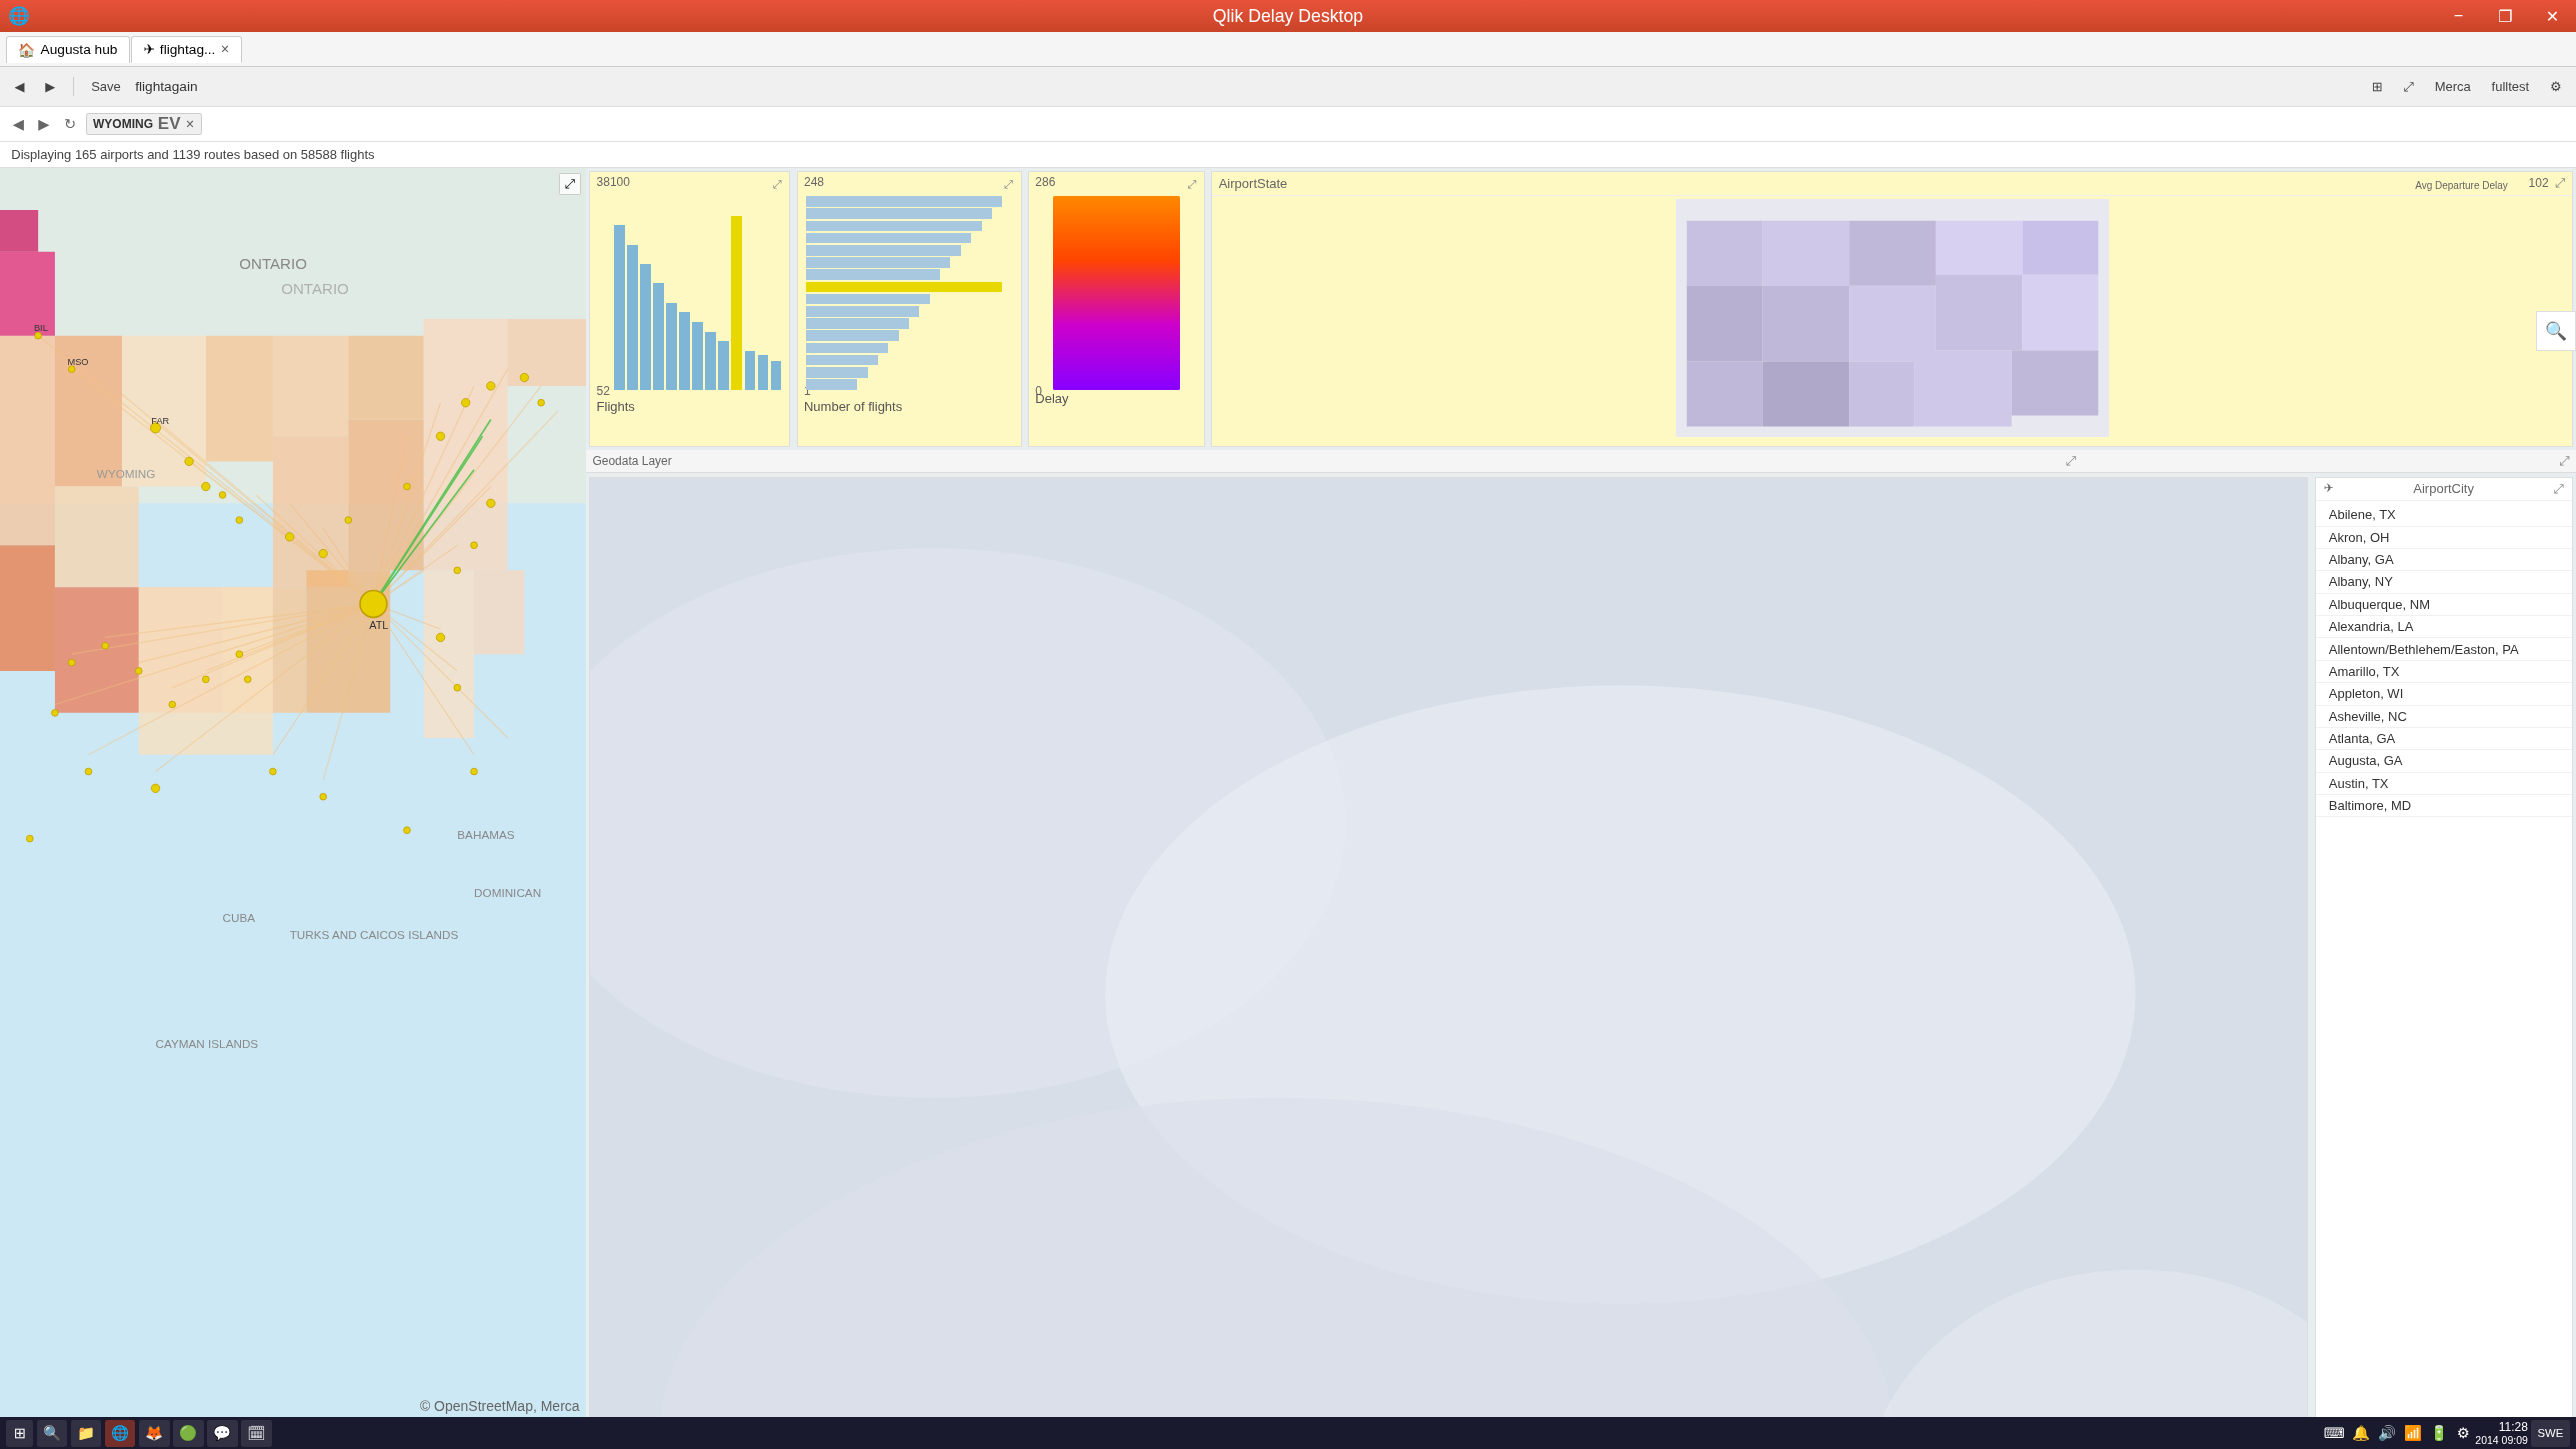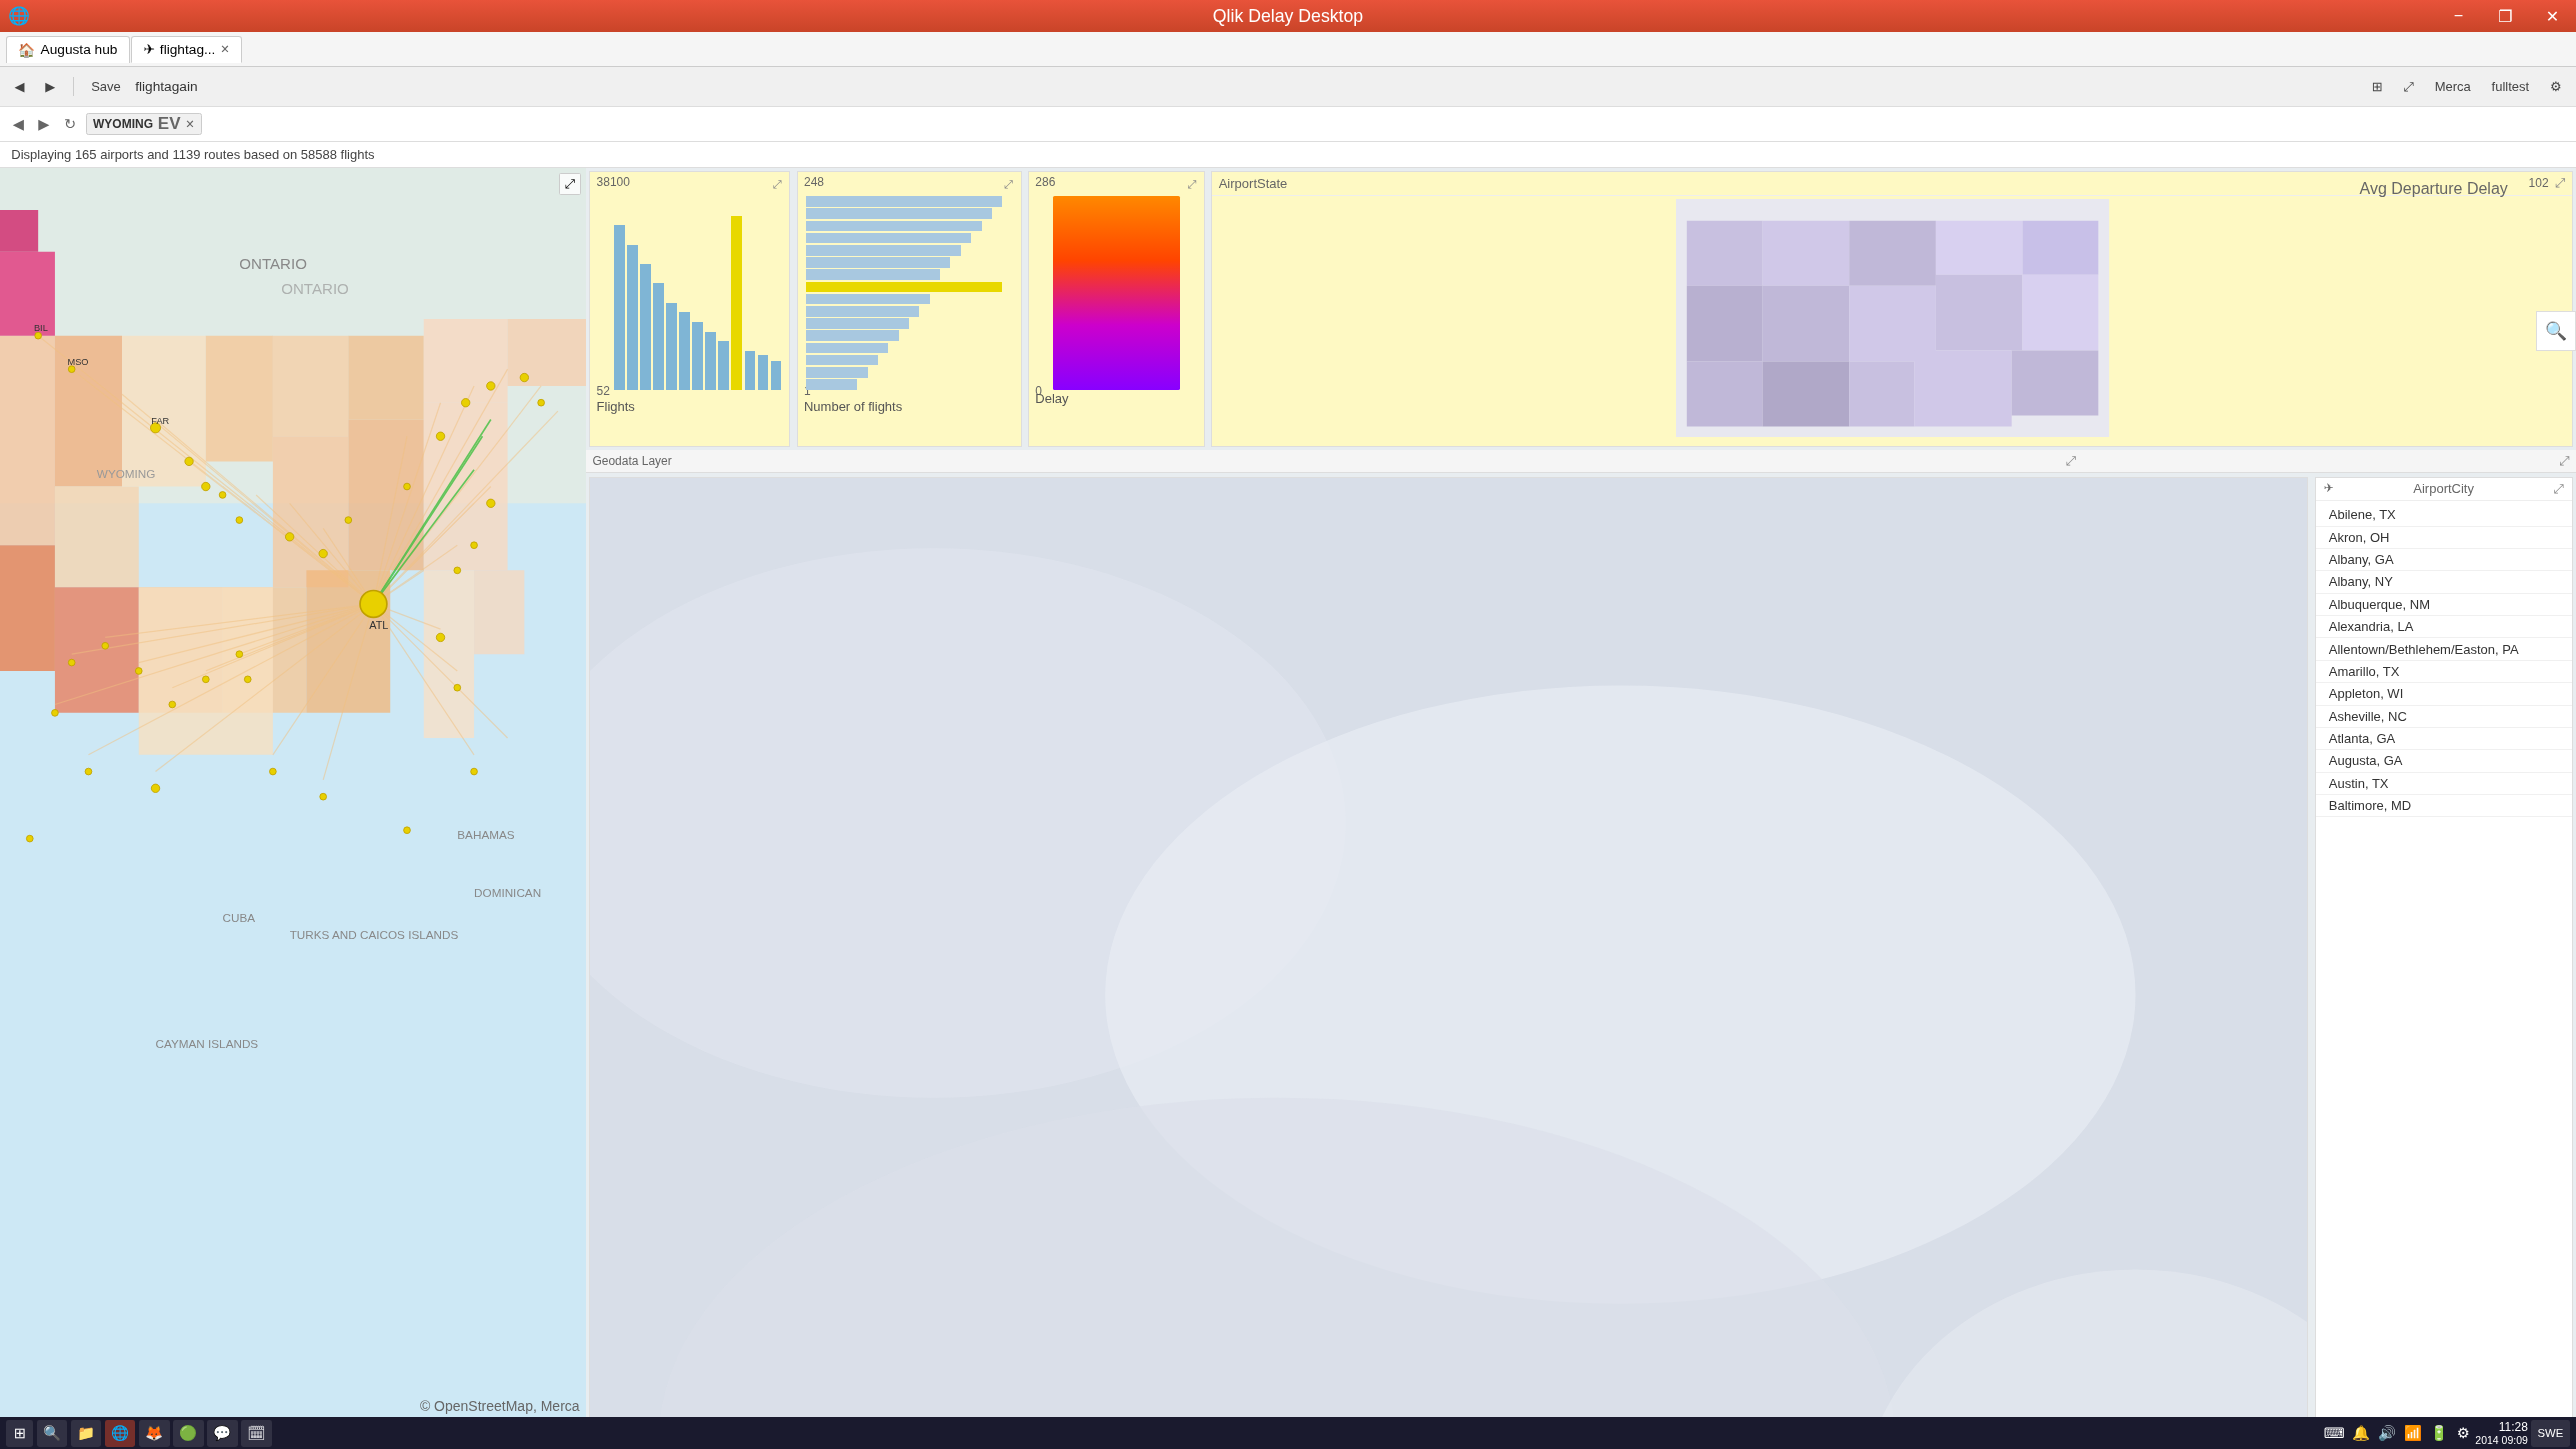--- a/index.html
+++ b/index.html
@@ -443,21 +443,21 @@
             <polygon points="240,70 320,70 320,140 240,140" fill="#c8c0e0"></polygon>
             <polygon points="320,70 390,70 390,140 320,140" fill="#d8d0f0"></polygon>
             <polygon points="10,150 80,150 80,210 10,210" fill="#c0b8d8"></polygon>
             <polygon points="80,150 160,150 160,210 80,210" fill="#b0a8c8"></polygon>
             <polygon points="160,150 220,150 220,210 160,210" fill="#c8c0e0"></polygon>
             <polygon points="220,140 310,140 310,210 220,210" fill="#d0c8e8"></polygon>
             <polygon points="310,140 390,140 390,200 310,200" fill="#c0b8d8"></polygon>
           </svg>
         </div>
 
-        <div style="position:absolute; top:8px; right:64px; font-size:16px; color:#666;">Avg Departure Delay</div>
+        <div style="position:absolute; top:8px; right:64px; font-size:10px; color:#666;">Avg Departure Delay</div>
       </div>
     </div>
 
     <div style="display:flex; align-items:center; padding:3.2px 6.4px; background:#f5f5f5; border-bottom:0.8px solid #ddd; font-size:12px; color:#666;">
       <span>Geodata Layer</span>
       <span style="flex:1;"></span>
       <span class="panel-expand-icon">⤢</span>
       <span style="margin-left:483px;" class="panel-expand-icon">⤢</span>
     </div>
 

